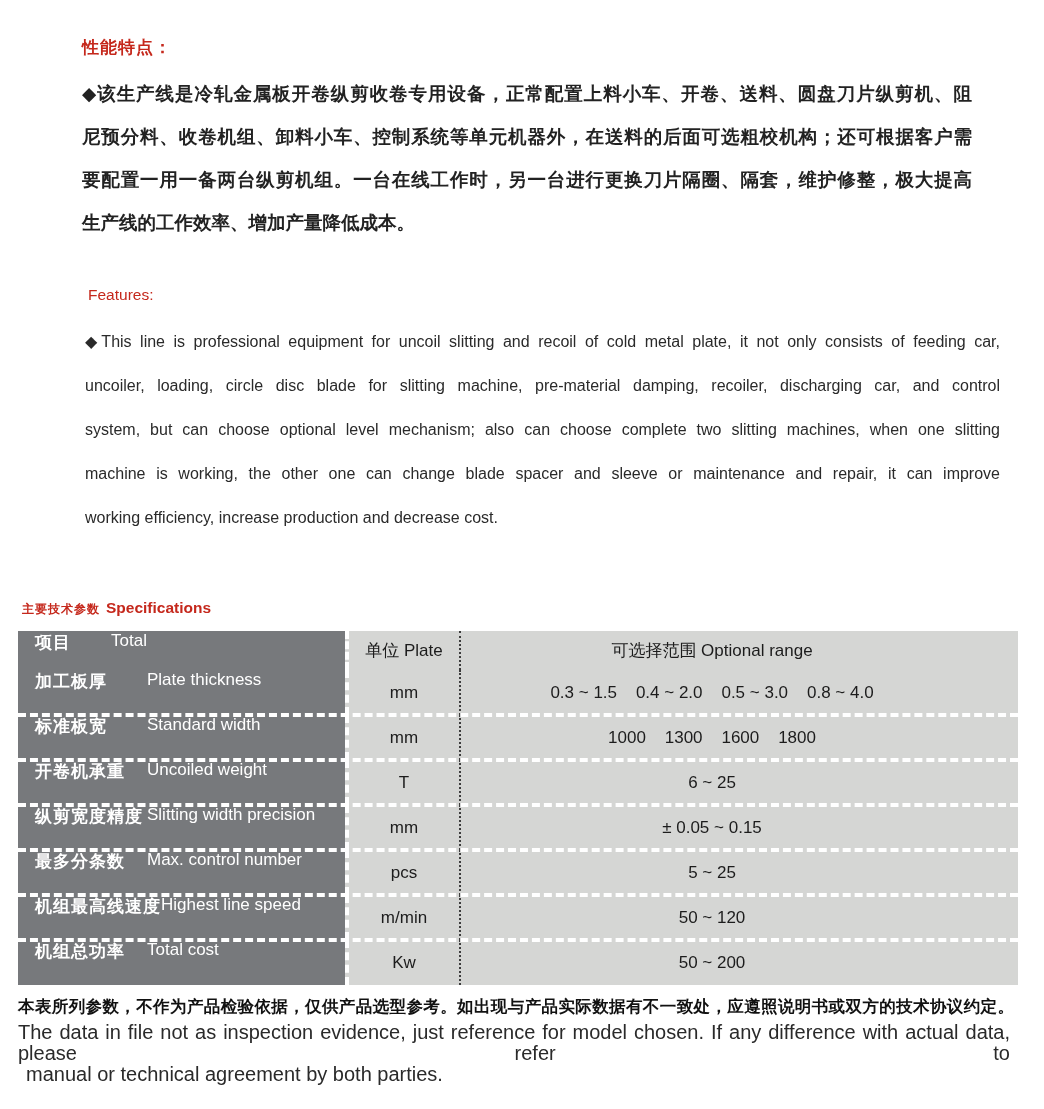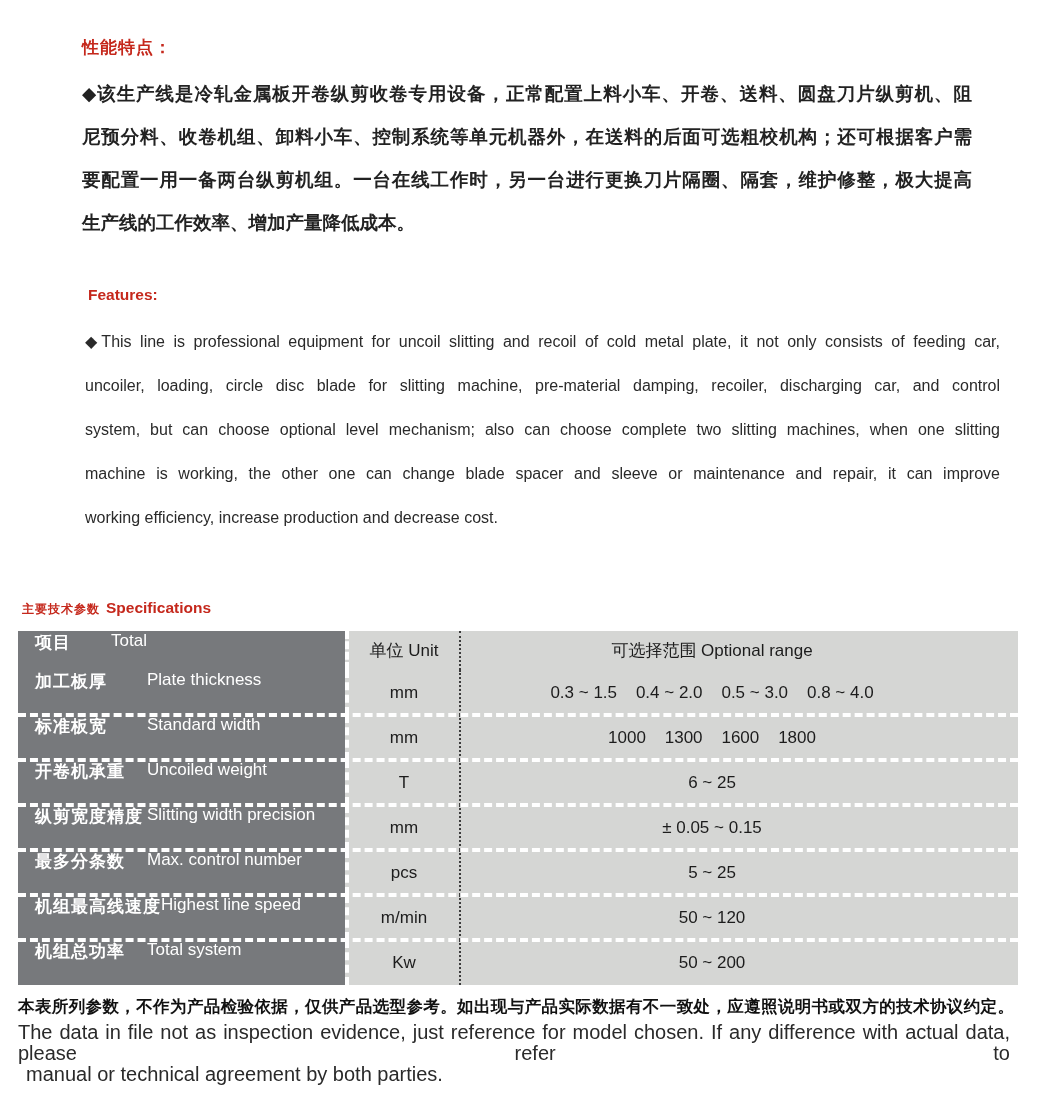--- a/index.html
+++ b/index.html
@@ -11,21 +11,21 @@
   *{margin:0;padding:0;box-sizing:border-box;}
   html,body{width:1044px;height:1109px;background:#ffffff;}
   body{font-family:"Liberation Sans","DejaVu Sans",sans-serif;color:var(--text-black);}
   .page{position:relative;width:1044px;height:1109px;overflow:hidden;background:#fff;}
 
   .cn-title{position:absolute;left:82px;top:36px;font-size:17px;font-weight:bold;color:var(--accent-red);letter-spacing:1px;}
   .cn-para{position:absolute;left:82px;top:72px;width:890px;font-size:18.5px;font-weight:bold;color:#222;}
   .cn-para .line{height:43px;line-height:43px;text-align:justify;text-align-last:justify;}
   .cn-para .line.last{text-align-last:left;}
 
-  .en-title{position:absolute;left:88px;top:286px;font-size:15.5px;font-weight:bold;color:var(--accent-red);}
+  .en-title{position:absolute;left:88px;top:286px;font-size:15.5px;font-weight:normal;color:var(--accent-red);}
   .en-para{position:absolute;left:85px;top:320px;width:915px;font-size:16px;color:#2a2a2a;}
   .en-para .line{height:44px;line-height:44px;text-align:justify;text-align-last:justify;}
   .en-para .line.last{text-align-last:left;}
 
   .spec-heading{position:absolute;left:22px;top:599px;color:var(--accent-red);white-space:nowrap;}
   .spec-heading .h-cn{font-size:12px;font-weight:bold;letter-spacing:1px;}
   .spec-heading .h-en{font-size:15.5px;font-weight:bold;margin-left:6px;}
 
   .spec-table{position:absolute;left:18px;top:631px;width:1000px;}
   .trow{display:flex;width:100%;height:45px;position:relative;}
@@ -72,21 +72,21 @@
   <div class="spec-heading">
     <span class="h-cn">主要技术参数</span><span class="h-en">Specifications</span>
   </div>
 
   <div class="spec-table">
     <div class="trow thead">
       <div class="c1">
         <span class="cn">项目</span>
         <span class="en">Total</span>
       </div>
-      <div class="c2">单位 Unit</div>
+      <div class="c2">单位 Plate</div>
       <div class="c3">可选择范围 Optional range</div>
     </div>
     <div id="table-body">
         <div class="trow">
           <div class="c1">
             <span class="cn">加工板厚</span>
             <span class="en">Plate thickness</span>
           </div>
           <div class="c2">mm</div>
           <div class="c3">0.3 ~ 1.5    0.4 ~ 2.0    0.5 ~ 3.0    0.8 ~ 4.0</div>
@@ -127,21 +127,21 @@
           <div class="c1">
             <span class="cn">机组最高线速度</span>
             <span class="en">Highest line speed</span>
           </div>
           <div class="c2">m/min</div>
           <div class="c3">50 ~ 120</div>
         </div>
         <div class="trow">
           <div class="c1">
             <span class="cn">机组总功率</span>
-            <span class="en">Total system</span>
+            <span class="en">Total cost</span>
           </div>
           <div class="c2">Kw</div>
           <div class="c3">50 ~ 200</div>
         </div>
       </div>
   </div>
 
   <div class="footer-cn">本表所列参数，不作为产品检验依据，仅供产品选型参考。如出现与产品实际数据有不一致处，应遵照说明书或双方的技术协议约定。</div>
   <div class="footer-en">
     <div class="line1">The data in file not as inspection evidence, just reference for model chosen. If any difference with actual data, please refer to</div>

